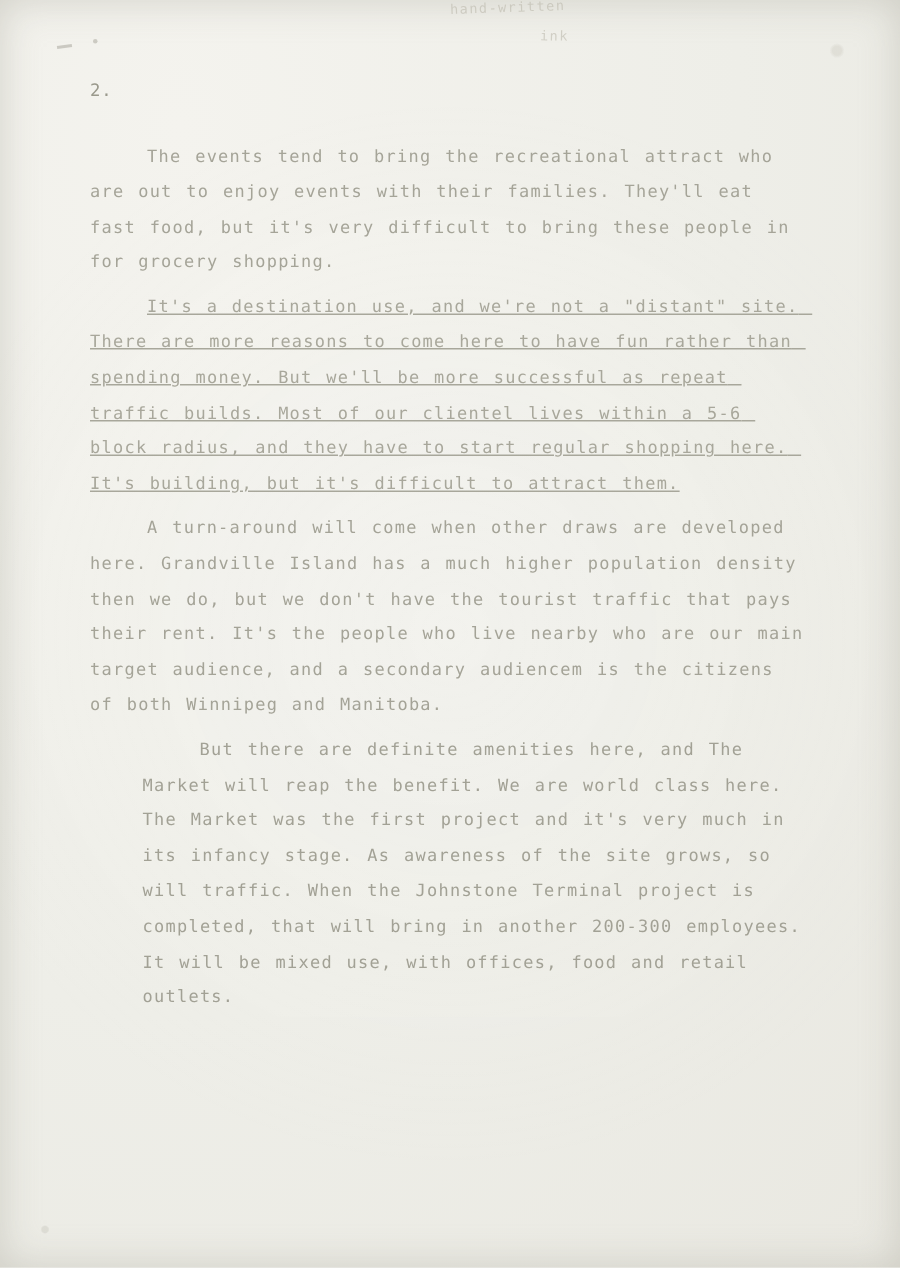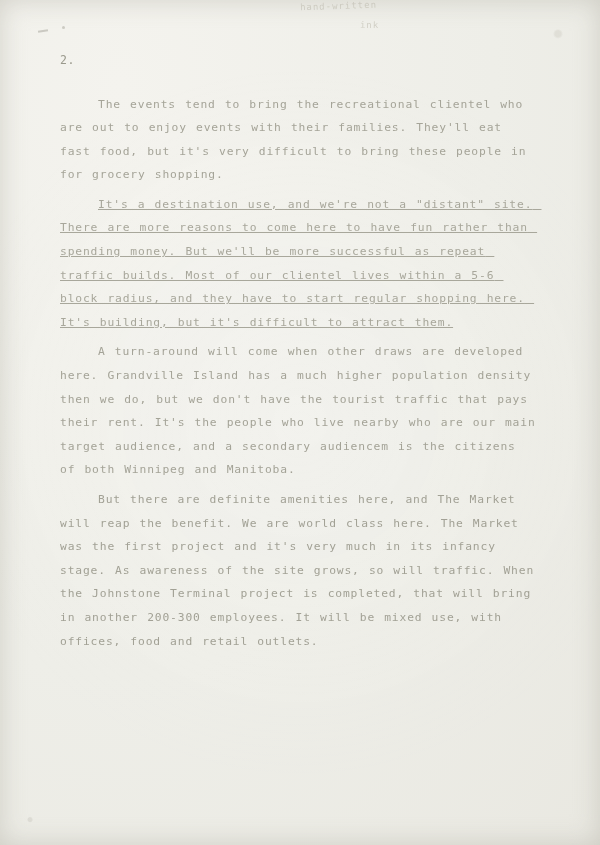--- a/index.html
+++ b/index.html
@@ -101,36 +101,36 @@
     text-indent: 38px;
     word-spacing: 1.5px;
     white-space: pre-wrap;
   }
   p.para:last-child { margin-bottom: 0; }
 
   
   p.para:nth-of-type(1) { color: #a5a498; }
   p.para:nth-of-type(2) { color: #a8a79b; text-decoration: underline; }
   p.para:nth-of-type(3) { color: #a4a397; }
-  p.para:nth-of-type(4) { color: #a2a195; }
+  p.para:nth-of-type(4) { color: #a2a195; margin-left: 35px; }
 </style>
 </head>
 <body>
 
 <div class="page">
   <div class="grain"></div>
   <div class="edge-shadow"></div>
 
   <div class="top-smudge">
     <span class="smudge-a">hand-written</span>
     <span class="smudge-b">ink</span>
   </div>
   <div class="corner-mark"></div>
   <div class="corner-dot"></div>
 
   <div class="content">
     <div class="page-number">2.</div>
-    <p class="para">The events tend to bring the recreational clientel who are out to enjoy events with their families. They'll eat fast food, but it's very difficult to bring these people in for grocery shopping.</p>
+    <p class="para">The events tend to bring the recreational attract who are out to enjoy events with their families. They'll eat fast food, but it's very difficult to bring these people in for grocery shopping.</p>
     <p class="para">It's a destination use, and we're not a "distant" site. There are more reasons to come here to have fun rather than spending money. But we'll be more successful as repeat traffic builds. Most of our clientel lives within a 5-6 block radius, and they have to start regular shopping here. It's building, but it's difficult to attract them.</p>
     <p class="para">A turn-around will come when other draws are developed here. Grandville Island has a much higher population density then we do, but we don't have the tourist traffic that pays their rent. It's the people who live nearby who are our main target audience, and a secondary audiencem is the citizens of both Winnipeg and Manitoba.</p>
     <p class="para">But there are definite amenities here, and The Market will reap the benefit. We are world class here. The Market was the first project and it's very much in its infancy stage. As awareness of the site grows, so will traffic. When the Johnstone Terminal project is completed, that will bring in another 200-300 employees. It will be mixed use, with offices, food and retail outlets.</p>
   </div>
 </div>
 
 </body></html>

